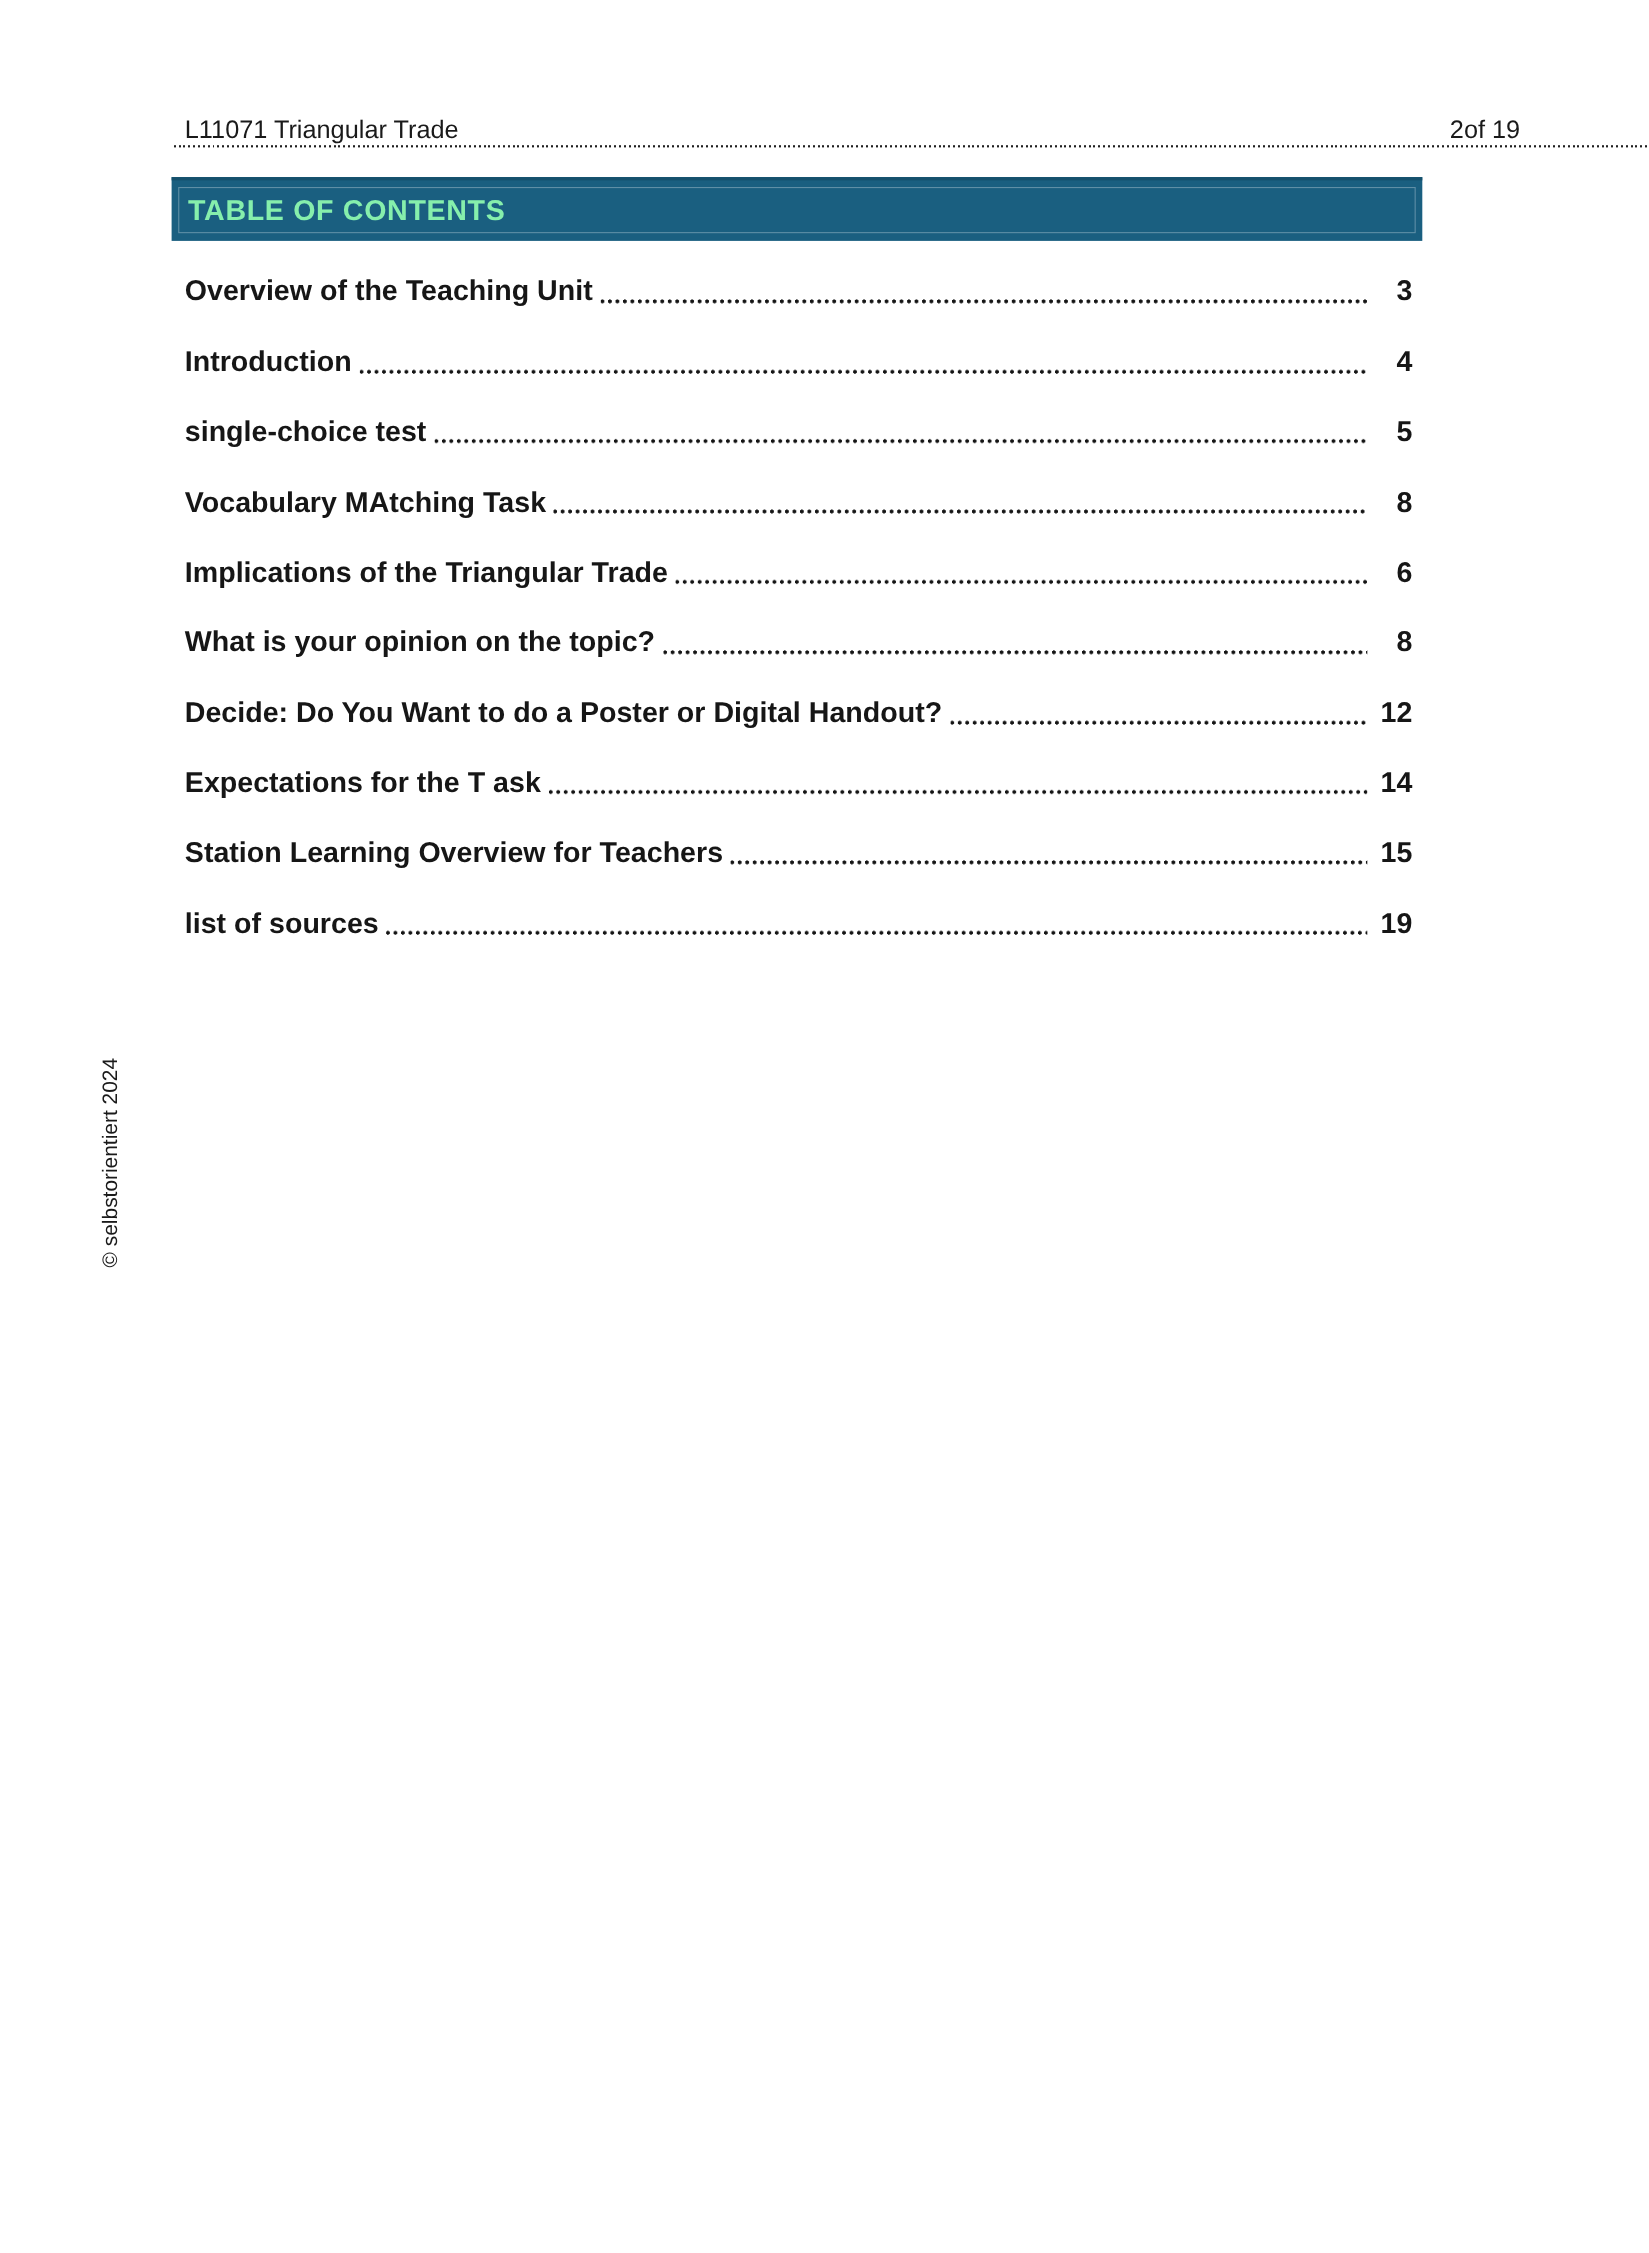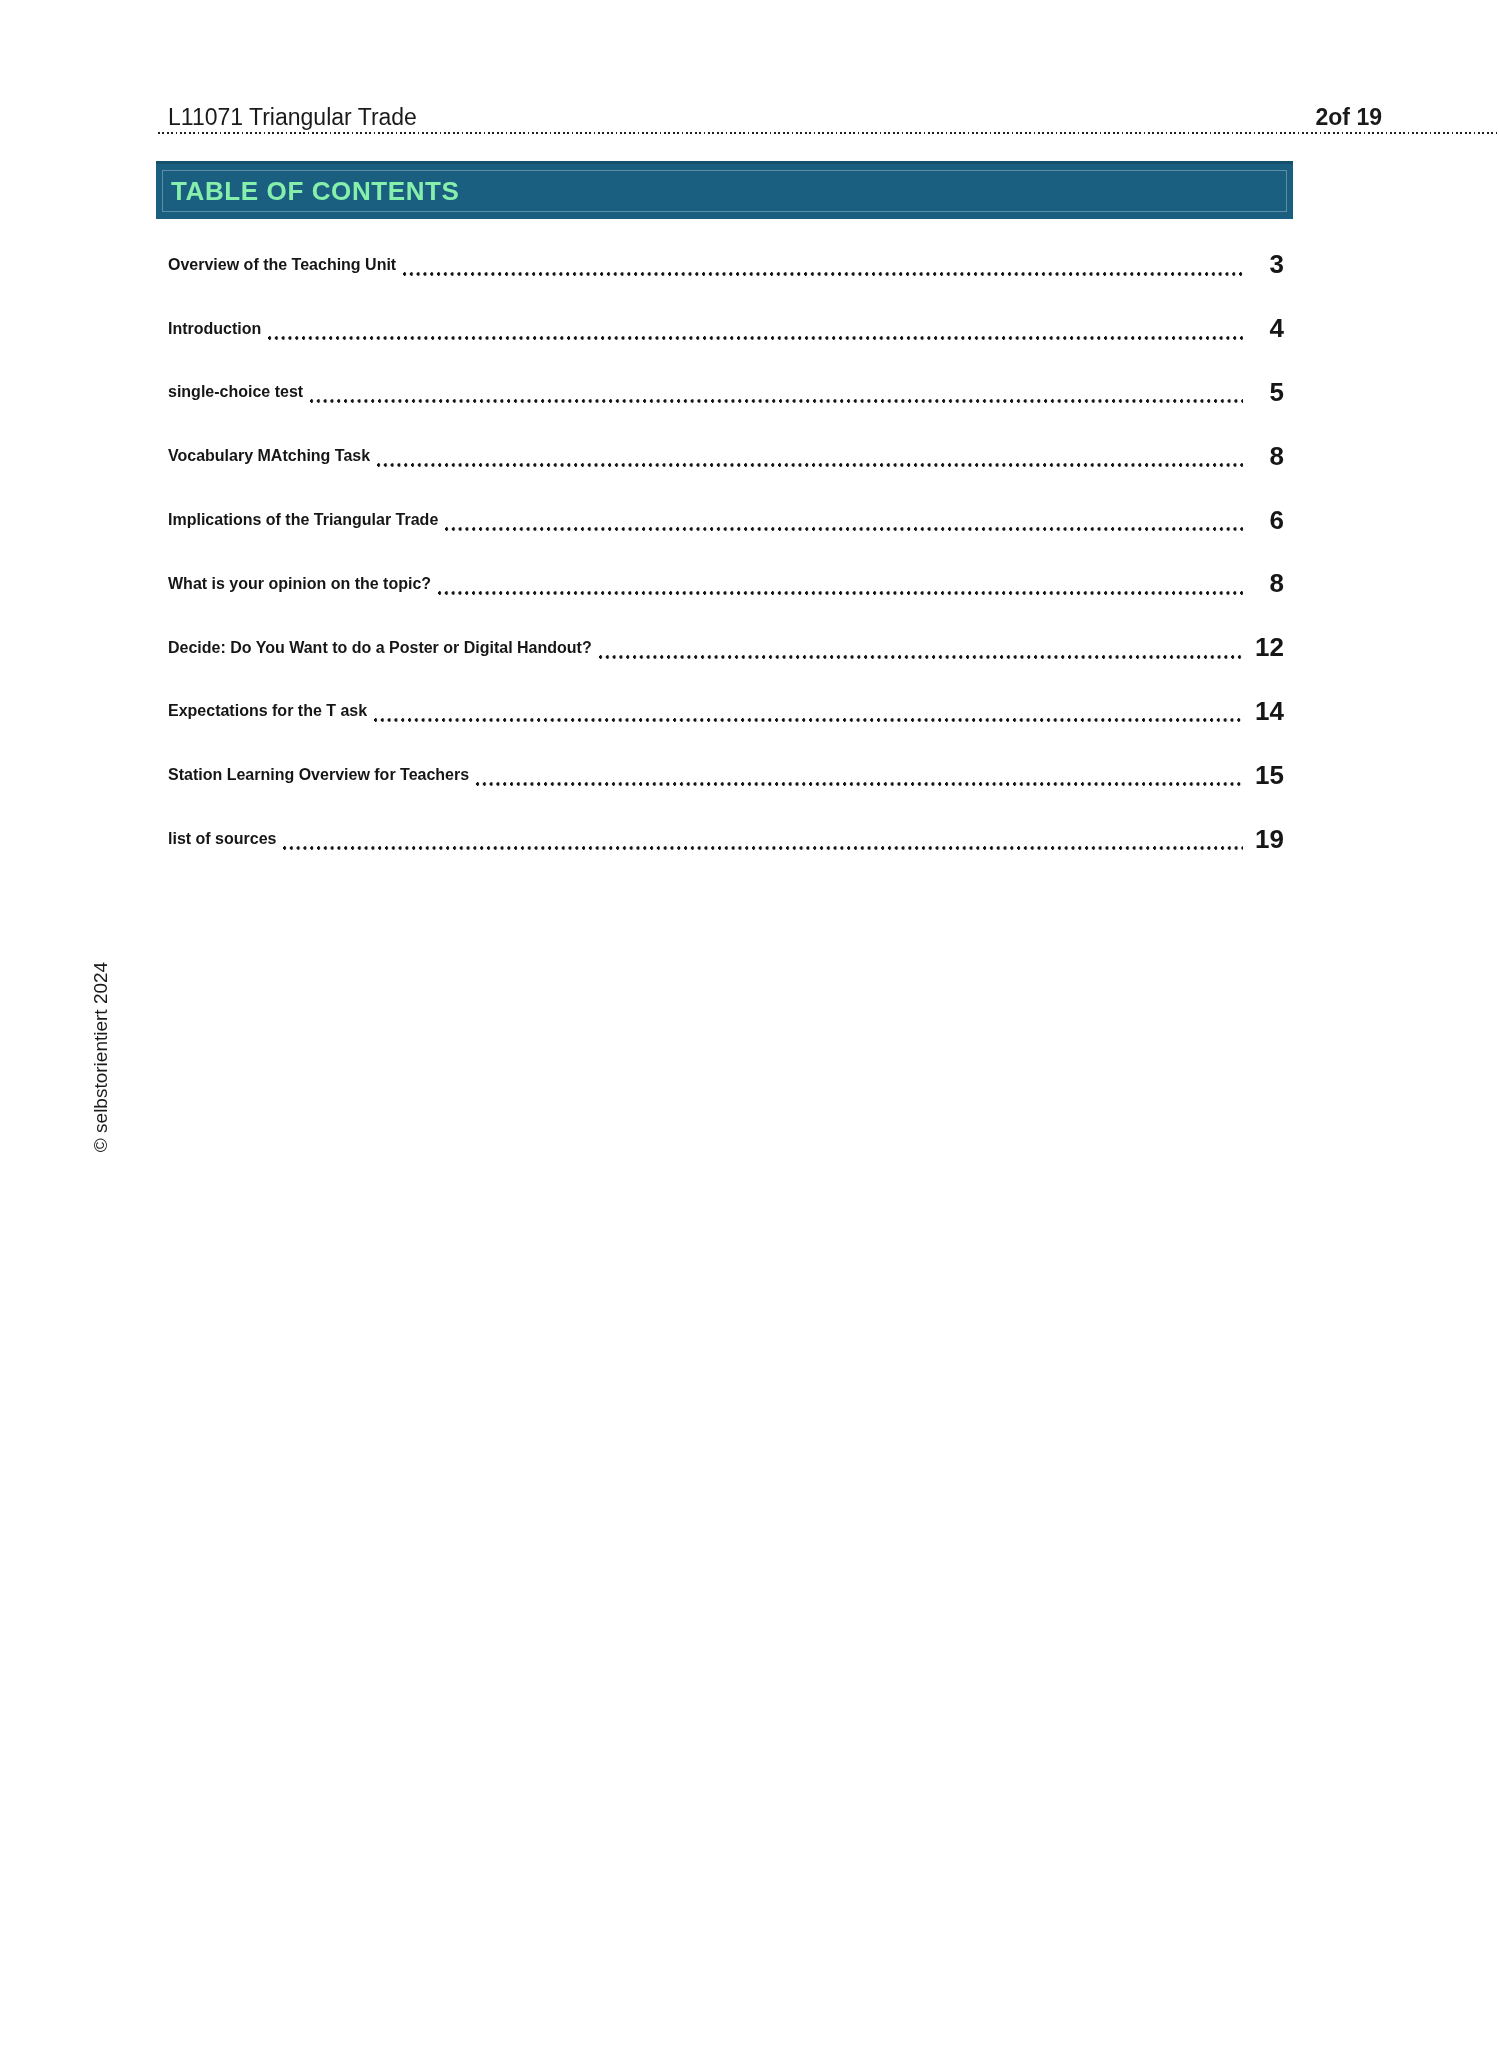--- a/index.html
+++ b/index.html
@@ -3,21 +3,21 @@
 <meta charset="utf-8">
 <style>
   html,body{margin:0;padding:0;}
   body{
     width:1499px;height:2048px;position:relative;background:#ffffff;
     font-family:"Liberation Sans", sans-serif;color:#1a1a1a;overflow:hidden;
   }
   
   .page-header{position:absolute;left:0;top:0;width:1499px;}
   .header-doc{position:absolute;left:168px;top:104px;font-size:23px;font-weight:400;white-space:nowrap;}
-  .header-page{position:absolute;right:117px;top:104px;font-size:23px;font-weight:700;white-space:nowrap;}
+  .header-page{position:absolute;right:117px;top:104px;font-size:23px;font-weight:400;white-space:nowrap;}
   .header-rule{
     position:absolute;left:158px;top:132px;width:1341px;height:2px;
     background-image:repeating-linear-gradient(90deg,#1f1f1f 0 1.8px,transparent 1.8px 4.4px);
   }
   
   .toc-bar{
     position:absolute;left:156px;top:161px;width:1137px;height:58px;
     background:#1A5F80;border-top:3px solid #15506C;box-sizing:border-box;
   }
   .toc-bar-inner{
@@ -28,21 +28,21 @@
   .toc-title{
     color:#86efac;font-size:26px;font-weight:700;letter-spacing:0.6px;
     padding-left:8px;white-space:nowrap;
   }
   
   .toc-list{position:absolute;left:168px;top:233px;width:1116px;}
   .toc-row{
     display:flex;align-items:center;height:63.8px;
   }
   .toc-label{
-    font-size:16px;font-weight:700;color:#161616;white-space:nowrap;flex:0 0 auto;
+    font-size:26px;font-weight:700;color:#161616;white-space:nowrap;flex:0 0 auto;
   }
   .toc-leader{
     flex:1 1 auto;align-self:stretch;margin-left:7px;margin-right:2px;
     background-image:radial-gradient(circle at 1.6px center,#141414 1.55px,transparent 1.9px);
     background-size:6.8px 4px;background-repeat:repeat-x;
     background-position:left calc(50% + 9px);
   }
   .toc-page{
     font-size:26px;font-weight:700;color:#161616;flex:0 0 auto;
     min-width:34px;text-align:right;margin-left:5px;white-space:nowrap;

